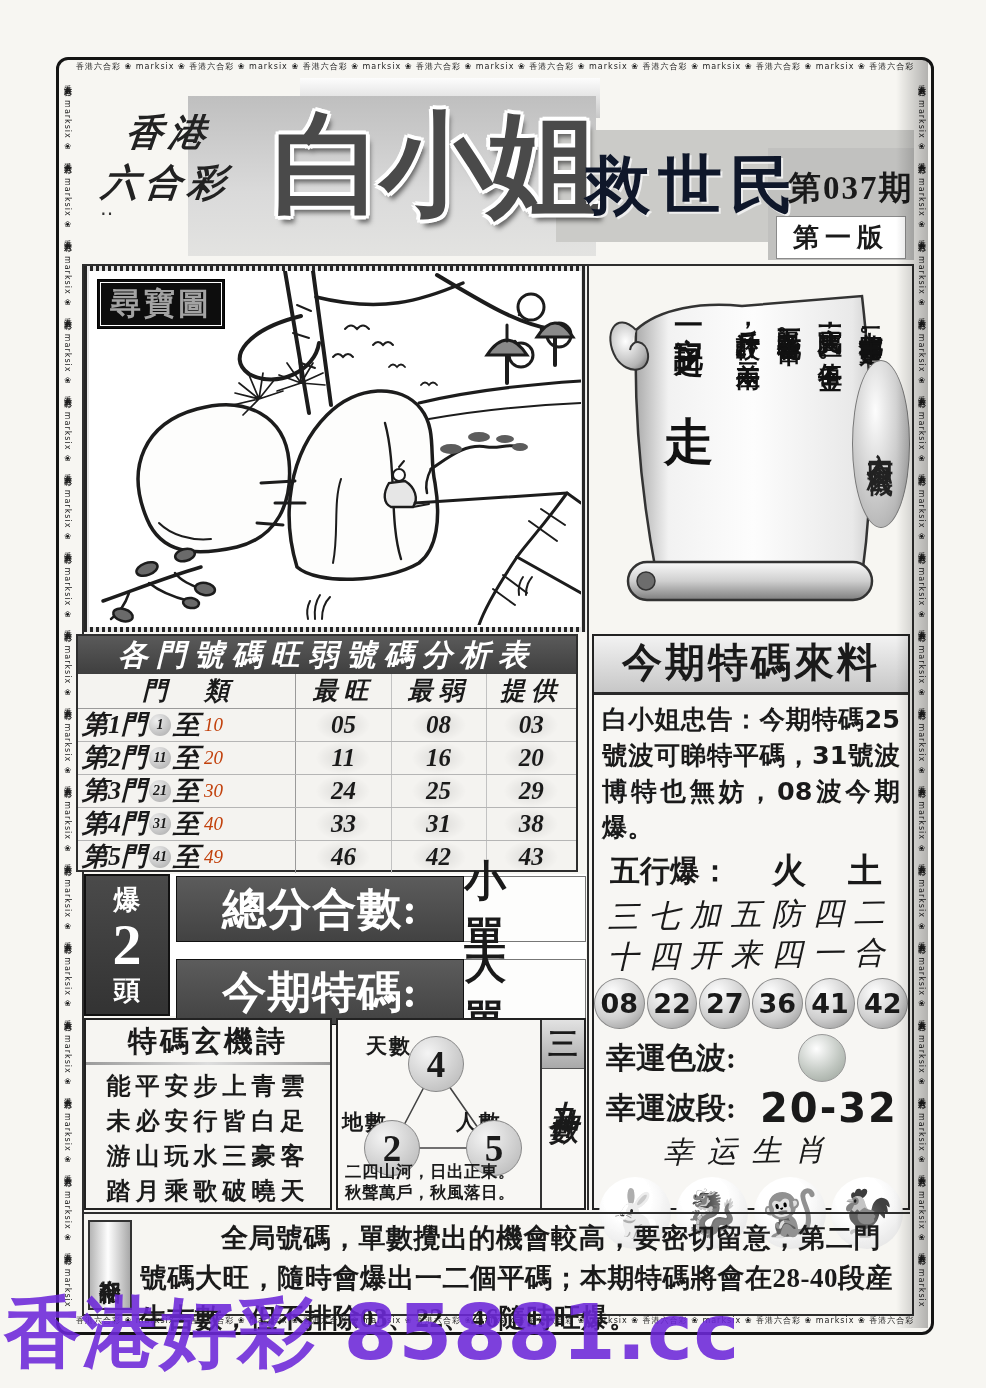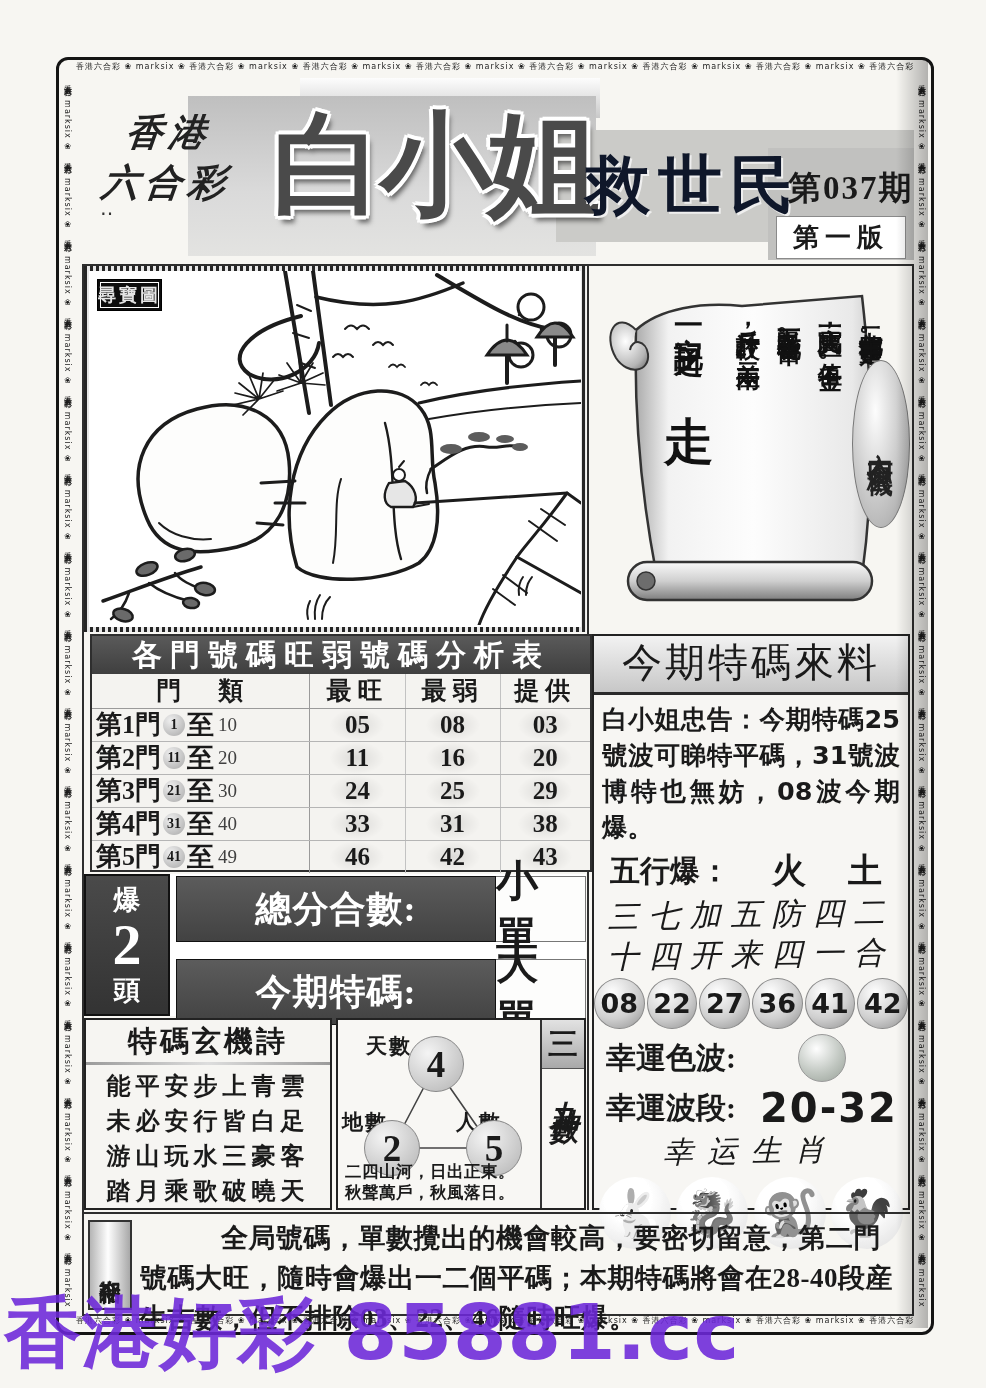--- a/index.html
+++ b/index.html
@@ -29,60 +29,60 @@
   .issue{font-size:33px;font-weight:900;letter-spacing:2px;}
   .edition{font-size:26px;font-weight:900;background:#fff;border:1px solid #8a8a8a;padding:3px 16px;letter-spacing:6px;}
 
   
   .inner-box{left:82px;top:264px;width:828px;height:1048px;border:2px solid #2e2e2e;}
   .vdivider{left:587px;top:266px;width:2px;height:944px;background:#2e2e2e;}
 
   
   .draw-box{left:84px;top:266px;width:502px;height:366px;background:#fff;
      border:5px solid;border-image:repeating-linear-gradient(90deg,#262626 0 3px,#e7e7e7 3px 6px) 5;box-sizing:border-box;}
-  .treasure-label{left:8px;top:8px;background:#0d0d0d;color:#e5e5e5;font-size:18px;font-weight:900;
-     letter-spacing:3px;padding:3px 0;border:1px solid #000;box-shadow:inset 0 0 0 2px #0d0d0d,inset 0 0 0 3px #fff;}
+  .treasure-label{left:8px;top:8px;background:#0d0d0d;color:#a3a3a3;font-size:31px;font-weight:900;
+     letter-spacing:3px;padding:3px 12px;border:1px solid #000;box-shadow:inset 0 0 0 2px #0d0d0d,inset 0 0 0 3px #fff;}
 
   
   .scroll-zone{left:590px;top:266px;width:322px;height:366px;}
   .scroll-text{position:absolute;left:66px;top:44px;height:262px;display:flex;flex-direction:row;gap:9px;}
   .vcol{writing-mode:vertical-rl;text-orientation:upright;font-weight:700;color:#111;}
   .sc-first{font-size:29px;letter-spacing:4px;}
   .sc-big{font-size:50px;font-weight:900;margin-top:10px;letter-spacing:0;}
   .sc-line{font-size:24px;letter-spacing:2px;}
   .badge-oval{left:852px;top:360px;width:56px;height:166px;border-radius:50%;
      background:radial-gradient(ellipse at 40% 30%,#fdfdfd,#b9b9b9 70%,#8f8f8f);border:1px solid #777;
      display:flex;align-items:center;justify-content:center;}
   .badge-oval span{writing-mode:vertical-rl;text-orientation:upright;font-size:26px;font-weight:900;color:#222;letter-spacing:6px;}
 
   
-  .atable{left:90px;top:634px;width:502px;height:238px;border:2px solid #2e2e2e;background:#f4f3f0;box-sizing:border-box;}
+  .atable{left:76px;top:634px;width:502px;height:238px;border:2px solid #2e2e2e;background:#f4f3f0;box-sizing:border-box;font-style:italic;}
   .atable-title{height:38px;line-height:38px;background:linear-gradient(180deg,#5a5a5a,#3f3f3f);color:#fff;
      text-align:center;font-size:30px;font-weight:900;letter-spacing:8px;}
   .atable-head{display:flex;height:34px;line-height:34px;font-size:25px;font-weight:900;letter-spacing:6px;border-bottom:1px solid #9a9a9a;}
   .atable-row{display:flex;height:32px;line-height:32px;border-bottom:1px solid #b5b5b5;}
   .c1{width:44%;padding-left:4px;box-sizing:border-box;border-right:1px solid #9a9a9a;display:flex;align-items:center;}
   .c2,.c3,.c4{width:19%;text-align:center;border-right:1px solid #c2c2c2;}
   .c4{width:18%;border-right:none;}
   .door{font-size:26px;font-weight:900;}
   .cnum{display:inline-flex;align-items:center;justify-content:center;width:22px;height:22px;margin:0 2px;border-radius:50%;
      background:radial-gradient(circle at 35% 30%,#efefef,#a8a8a8);font-size:14px;font-weight:900;}
   .zhi{font-size:27px;font-weight:900;}
-  .tonum{font-size:19px;margin-left:4px;color:#404040;}
+  .tonum{font-size:19px;margin-left:4px;color:#c2410c;}
   .val{font-size:25px;font-weight:800;display:inline-block;min-width:54px;border-radius:50%;
      background:radial-gradient(ellipse,rgba(0,0,0,.10),transparent 72%);}
 
   
   .burst{left:84px;top:874px;width:502px;height:142px;background:#fff;}
   .burst-side{position:absolute;left:0;top:0;width:86px;height:142px;background:linear-gradient(180deg,#4a4a4a,#333);
      color:#fff;display:flex;flex-direction:column;align-items:center;justify-content:center;border:2px solid #111;box-sizing:border-box;}
   .burst-side .b1{font-size:27px;font-weight:900;}
   .burst-side .b2{font-size:58px;font-weight:900;line-height:54px;}
   .burst-bar{position:absolute;left:92px;width:410px;height:66px;display:flex;}
-  .bar-label{width:320px;background:linear-gradient(180deg,#5c5c5c,#424242);color:#fff;font-size:36px;font-weight:900;
+  .bar-label{width:288px;background:linear-gradient(180deg,#5c5c5c,#424242);color:#fff;font-size:44px;font-weight:900;
      letter-spacing:1px;display:flex;align-items:center;justify-content:center;border:1px solid #111;box-sizing:border-box;}
   .bar-value{flex:1;background:#fdfdfc;font-size:42px;font-weight:900;display:flex;align-items:center;justify-content:center;
      border:1px solid #777;border-left:none;box-sizing:border-box;letter-spacing:2px;}
 
   
   .poem{left:84px;top:1018px;width:248px;height:192px;border:2px solid #222;background:#f6f5f2;box-sizing:border-box;}
   .poem-title{height:42px;line-height:42px;text-align:center;font-size:29px;font-weight:900;letter-spacing:3px;
      border-bottom:3px solid;border-image:linear-gradient(90deg,#999,#ddd,#999) 3;}
   .poem-line{text-align:center;font-size:24px;font-weight:800;letter-spacing:5px;line-height:35px;}
 
@@ -94,21 +94,21 @@
      display:flex;align-items:center;justify-content:center;font-size:37px;font-weight:900;}
   .tri-cap{position:absolute;left:7px;bottom:5px;font-size:16.5px;font-weight:900;letter-spacing:.5px;line-height:21px;}
   .tri-side{position:absolute;right:0;top:0;width:44px;height:100%;border-left:2px solid #333;box-sizing:border-box;}
   .tri-side-top{height:48px;line-height:48px;text-align:center;font-size:30px;font-weight:900;
      background:linear-gradient(180deg,#e2e2e2,#a9a9a9);border-bottom:1px solid #555;}
   .tri-side-rest{writing-mode:vertical-rl;text-orientation:upright;font-size:29px;font-weight:700;font-style:italic;
      letter-spacing:8px;margin:8px auto 0;display:block;text-align:center;width:100%;}
 
   
   .special{left:592px;top:634px;width:318px;height:576px;border:2px solid #222;background:#f7f6f3;box-sizing:border-box;}
-  .sp-title{height:56px;line-height:54px;text-align:center;font-size:40px;font-weight:400;letter-spacing:3px;
+  .sp-title{height:56px;line-height:54px;text-align:center;font-size:40px;font-weight:700;letter-spacing:3px;
      background:linear-gradient(180deg,#f2f2f2,#c7c7c7);border-bottom:3px solid #2a2a2a;}
   .sp-advice{padding:6px 8px 2px;font-size:25.5px;font-weight:800;line-height:36px;text-align:justify;}
   .sp-five{height:48px;display:flex;align-items:center;padding-left:16px;font-size:30px;font-weight:900;}
   .sp-five .fv{font-size:34px;margin-left:42px;}
   .hand{font-style:italic;font-size:31px;letter-spacing:10px;text-align:center;line-height:40px;transform:rotate(-1deg);}
   .balls{height:56px;display:flex;align-items:center;justify-content:center;gap:2px;}
   .ball{width:49px;height:49px;border-radius:50%;background:radial-gradient(circle at 35% 28%,#fff,#cfcfcf 55%,#8e8e8e);
      border:1px solid #8a8a8a;display:flex;align-items:center;justify-content:center;font-size:27px;font-weight:900;}
   .lucky-row{display:flex;align-items:center;padding-left:12px;font-size:30px;font-weight:900;}
   .color-ball{width:46px;height:46px;border-radius:50%;margin-left:62px;

